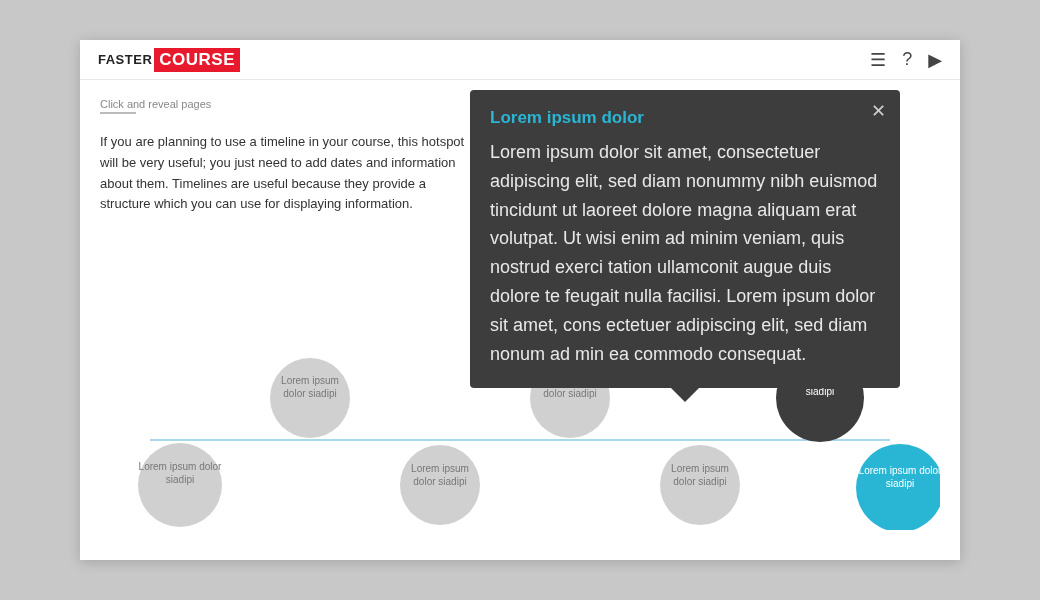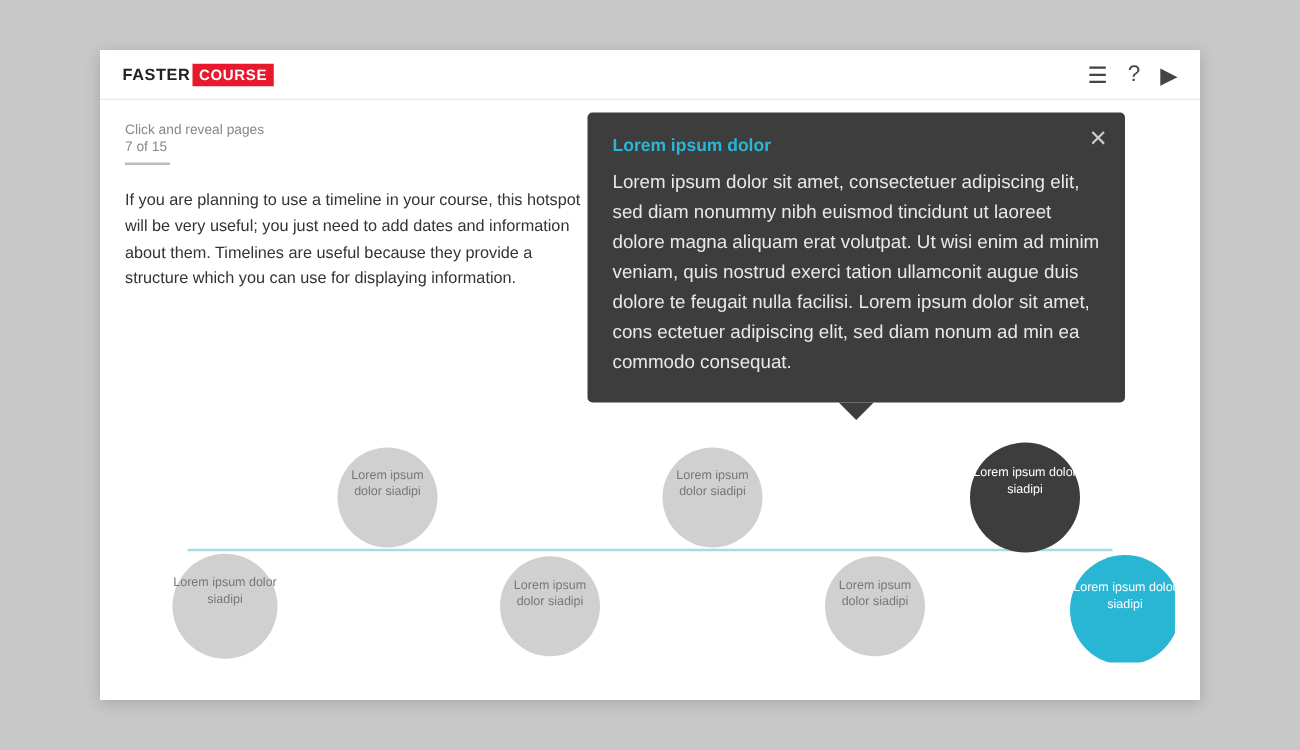--- a/index.html
+++ b/index.html
@@ -36,21 +36,21 @@
     }
     .logo-faster {
       font-size: 13px;
       font-weight: 700;
       color: #222;
       letter-spacing: 0.5px;
     }
     .logo-course {
       background: #e8192c;
       color: #fff;
-      font-size: 12px;
+      font-size: 17px;
       font-weight: 700;
       padding: 2px 5px;
       margin-left: 2px;
       letter-spacing: 0.5px;
     }
     .header-icons {
       display: flex;
       align-items: center;
       gap: 16px;
     }
@@ -103,27 +103,27 @@
       top: 10px;
       left: 390px;
       width: 430px;
       background: #3d3d3d;
       color: #fff;
       border-radius: 4px;
       padding: 18px 20px 20px 20px;
       z-index: 10;
     }
     .tooltip-title {
-      font-size: 14px;
+      font-size: 17px;
       font-weight: 700;
       color: #29b6d5;
       margin-bottom: 10px;
     }
     .tooltip-body {
-      font-size: 15px;
+      font-size: 18px;
       color: #e8e8e8;
       line-height: 1.6;
     }
     .tooltip-close {
       position: absolute;
       top: 10px;
       right: 14px;
       font-size: 18px;
       color: #ccc;
       cursor: pointer;
@@ -155,21 +155,20 @@
     <div class="header-icons">
       <span class="header-icon">☰</span>
       <span class="header-icon">?</span>
       <span class="header-icon">▶</span>
     </div>
   </div>
 
   <div class="content">
     <div class="left-panel">
       <div class="page-label">Click and reveal pages</div>
-      <div class="page-number">7 of 15</div>
       <div class="divider"></div>
       <div class="section-body">If you are planning to use a timeline in your course, this hotspot will be very useful; you just need to add dates and information about them. Timelines are useful because they provide a structure which you can use for displaying information.</div>
     </div>
 
     <div class="tooltip-popup">
       <div class="tooltip-title">Lorem ipsum dolor</div>
       <div class="tooltip-body">Lorem ipsum dolor sit amet, consectetuer adipiscing elit, sed diam nonummy nibh euismod tincidunt ut laoreet dolore magna aliquam erat volutpat. Ut wisi enim ad minim veniam, quis nostrud exerci tation ullamconit augue duis dolore te feugait nulla facilisi. Lorem ipsum dolor sit amet, cons ectetuer adipiscing elit, sed diam nonum ad min ea commodo consequat.</div>
       <span class="tooltip-close">✕</span>
       <div class="tooltip-arrow"></div>
     </div>

